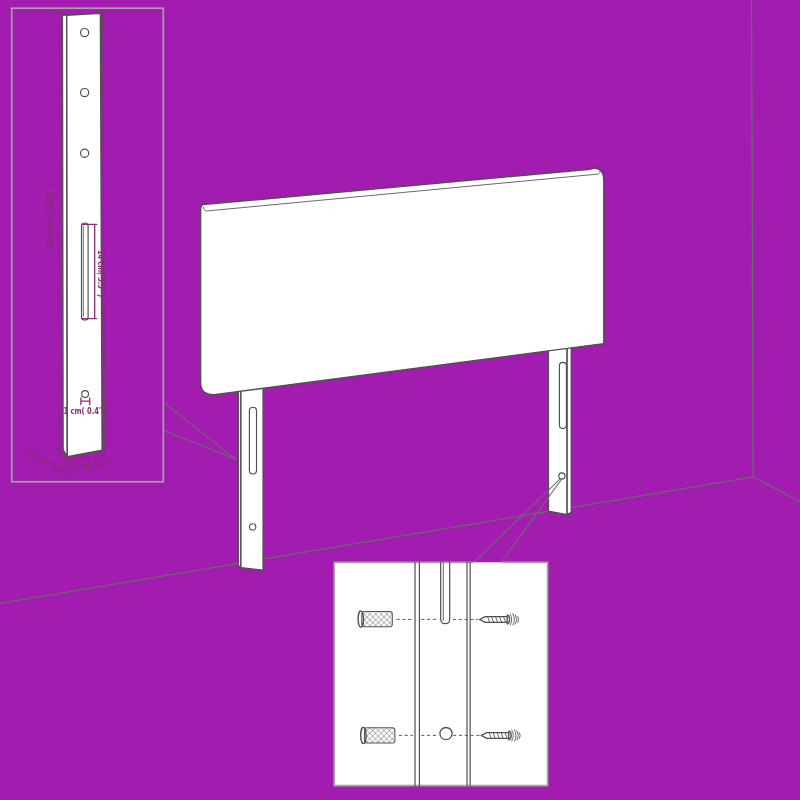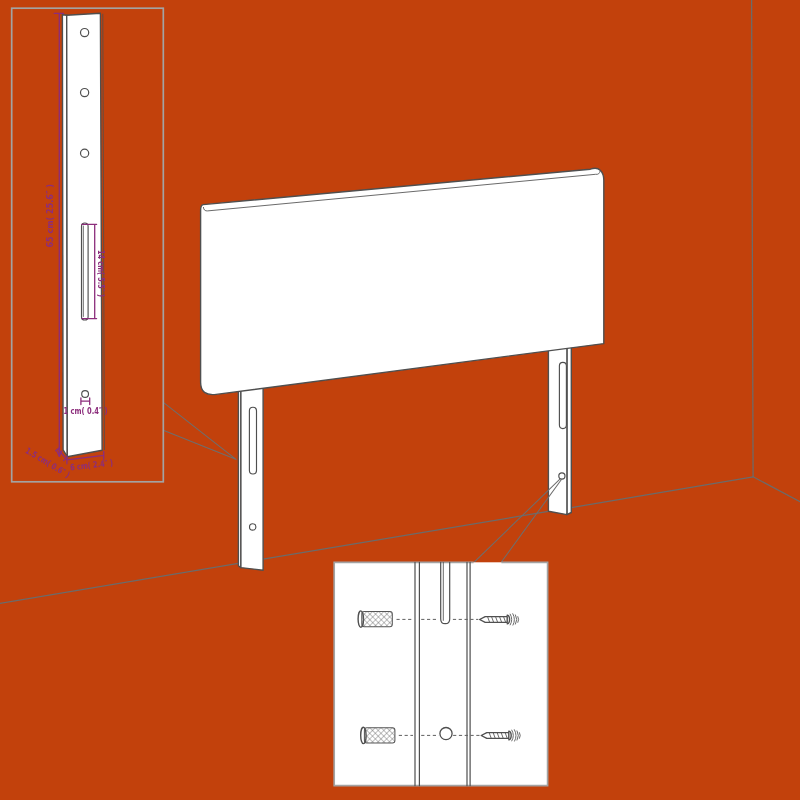--- a/index.html
+++ b/index.html
@@ -2,21 +2,21 @@
 <html style="--dimension: #8c2d7c; --line: #4f4f4f; --border: #a3a3a3; --callout: #6e6e6e;"><head>
 <meta charset="utf-8">
 <style>
   :root{
     --dimension:#8c2d7c;
     --line:#4f4f4f;
     --border:#a3a3a3;
     --callout:#6e6e6e;
   }
   html,body{margin:0;padding:0;background:#ffffff;}
-  .stage{width:800px;height:800px;position:relative;background:#c2410c;overflow:hidden;
+  .stage{width:800px;height:800px;position:relative;background:#a21caf;overflow:hidden;
          font-family:"DejaVu Sans",sans-serif;}
   svg{display:block}
   .ol{fill:none;stroke:var(--line);stroke-width:1.4;stroke-linecap:round;stroke-linejoin:round}
   .fw{fill:#ffffff;stroke:var(--line);stroke-width:1.4;stroke-linejoin:round;stroke-linecap:round}
   .thin{fill:none;stroke:var(--line);stroke-width:.85;stroke-linecap:round}
   .wall{fill:none;stroke:#6b6b6b;stroke-width:1.25;stroke-linecap:round}
   .boxb{fill:none;stroke:var(--border);stroke-width:1.7}
   .dim{fill:none;stroke:var(--dimension);stroke-width:1.3;stroke-linecap:round}
   .dimtext{fill:var(--dimension);font-family:"DejaVu Sans",sans-serif;font-weight:bold;font-size:8.6px}
   .callout{fill:none;stroke:var(--callout);stroke-width:1.05}

